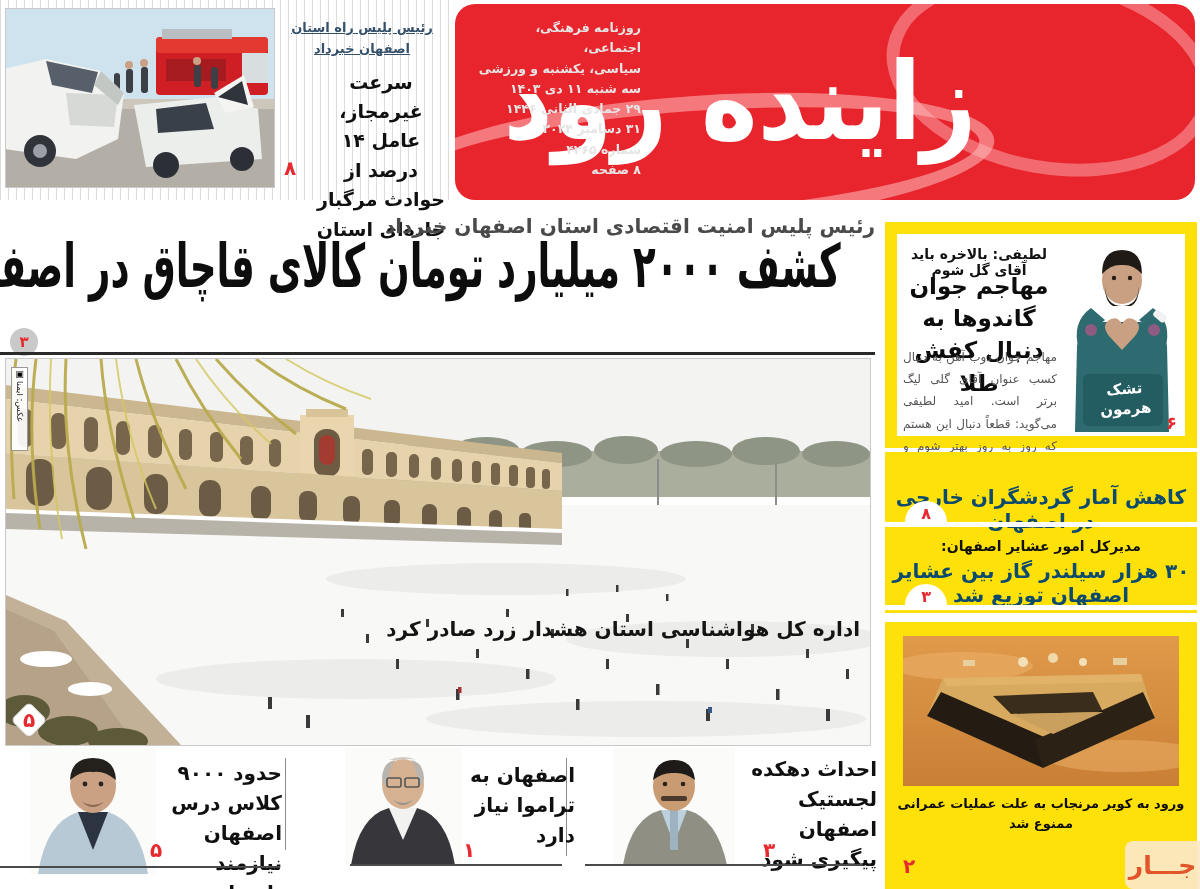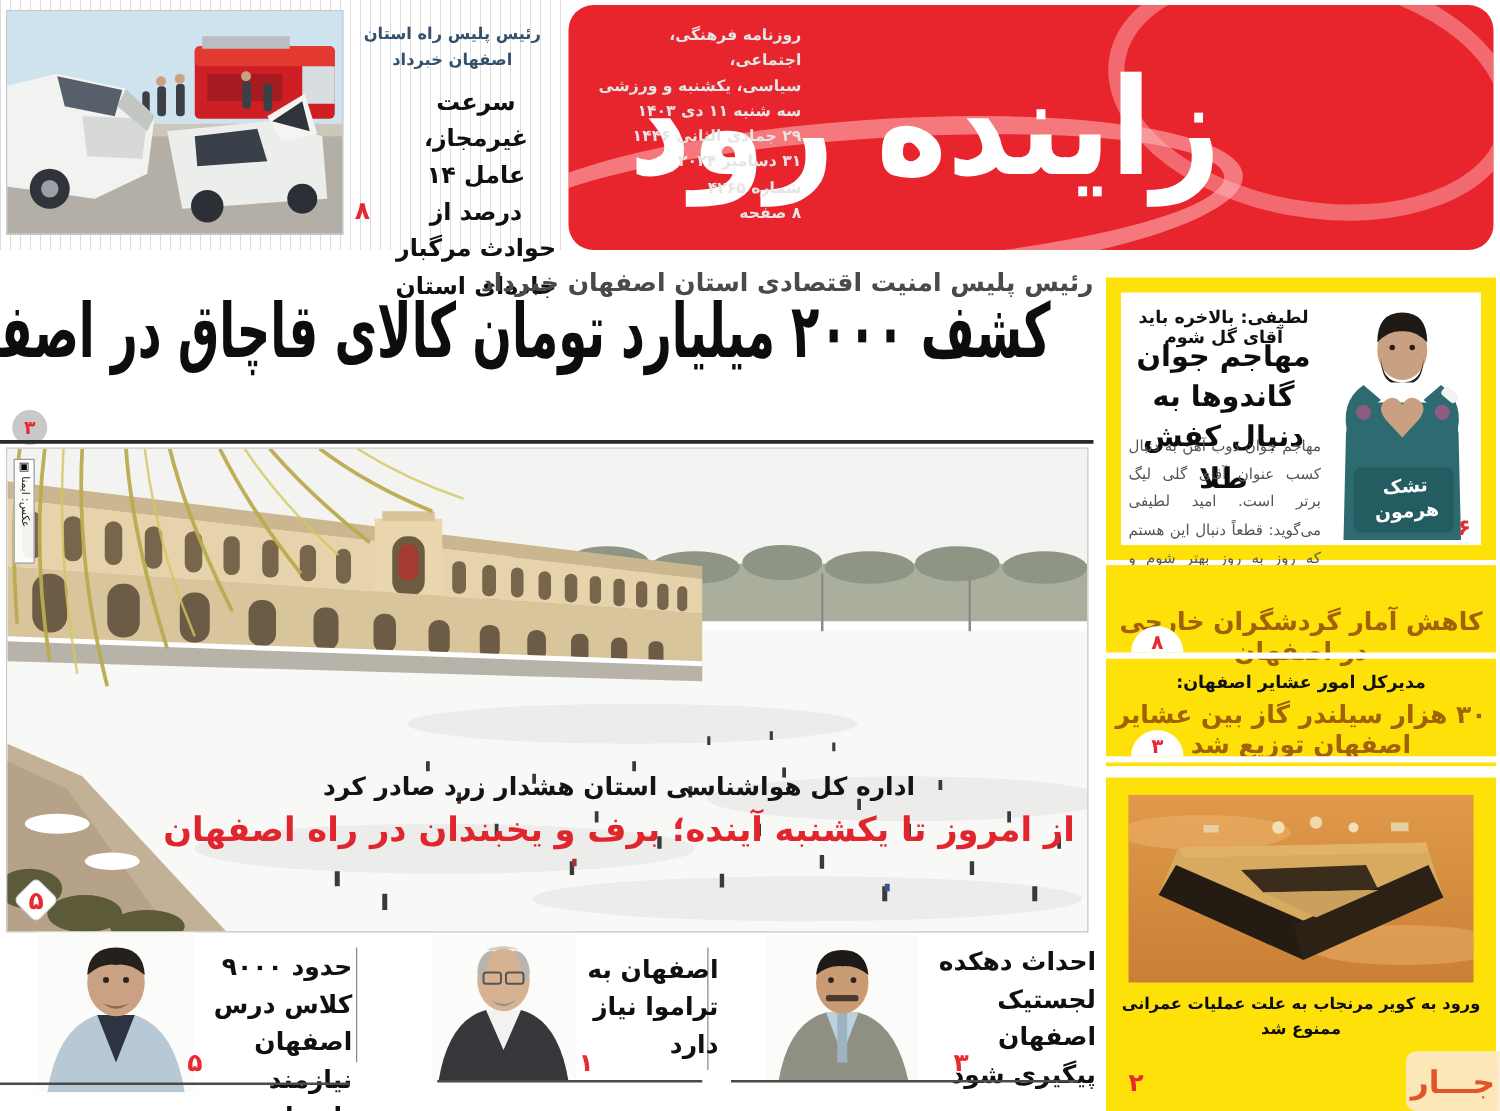--- a/index.html
+++ b/index.html
@@ -6,21 +6,21 @@
   body { background:#e9e9e9; font-family:"DejaVu Sans", sans-serif; }
   #page { position:relative; width:1200px; height:889px; margin:0 auto; background:#fff;
           overflow:hidden; direction:rtl; }
   .abs { position:absolute; }
 
   
   #topleft { left:0; top:0; width:452px; height:200px;
     background:repeating-linear-gradient(90deg,#dcdcdc 0 1px,#ffffff 1px 8px); }
   #accident-photo { left:5px; top:8px; width:270px; height:180px; border:1px solid #c9c9c9; background:#cfe3ef; }
   #topleft-text { left:278px; top:18px; width:168px; text-align:center; }
-  .kicker-navy { color:#35506b; font-size:13px; font-weight:bold; line-height:1.6; }
+  .kicker-navy { color:#35506b; font-size:13px; font-weight:bold; line-height:1.6;text-decoration:underline; }
   .head-black-sm { color:#101010; font-size:19px; font-weight:bold; line-height:1.55; margin-top:8px; letter-spacing:-0.5px;margin-left:38px; }
   .pgnum { color:#e62a30; font-weight:bold; font-size:20px; line-height:1; }
   #topleft-pg { left:284px; top:158px; }
 
   
   #masthead { left:455px; top:4px; width:740px; height:196px; background:#e8252d;
               border-radius:20px; overflow:hidden; }
   .swoosh { position:absolute; border-radius:50%; }
   #swoosh1 { left:-60px; top:92px; width:600px; height:130px; border:15px solid rgba(255,190,192,0.55); transform:rotate(-4deg); }
   #swoosh2 { left:430px; top:-30px; width:330px; height:200px; border:13px solid rgba(255,190,192,0.45); transform:rotate(10deg); }
@@ -71,21 +71,21 @@
              font-weight:bold; color:#0d0d0d; line-height:1.4; }
   #fb-body { position:absolute; left:6px; top:112px; width:154px; font-size:12px; color:#555;
              line-height:1.85; text-align:justify; direction:rtl; }
   #fb-photo { position:absolute; left:164px; top:4px; width:122px; height:194px; }
   #fb-jersey { position:absolute; left:186px; top:146px; width:84px; text-align:center; color:#fff;
                font-weight:bold; font-size:15px; line-height:1.3; transform:rotate(-4deg); }
   #fb-pg { position:absolute; right:8px; bottom:4px; font-size:18px; }
 
   .sb-kicker { position:absolute; width:100%; text-align:center; font-size:14px; font-weight:bold; color:#111; }
   .sb-head { position:absolute; width:100%; text-align:center; font-size:20px; font-weight:bold;
-             color:#a16207; letter-spacing:-0.5px; }
+             color:#0c4a6e; letter-spacing:-0.5px; }
   .sb-sep { position:absolute; left:0; width:312px; height:5px; background:#fff; }
   .sb-notch { position:absolute; left:20px; width:42px; height:21px; background:#fff;
               border-radius:21px 21px 0 0; display:flex; align-items:flex-end; justify-content:center; }
   .sb-notch .pgnum { font-size:16px; }
 
   #fort-photo { position:absolute; left:18px; top:14px; width:276px; height:150px; background:#d8913f; overflow:hidden; }
   #fort-head { position:absolute; left:10px; top:172px; width:292px; text-align:center; font-size:13px;
                font-weight:bold; color:#0d0d0d; line-height:1.55; }
   #fort-pg { position:absolute; left:18px; top:234px; }
 
@@ -303,21 +303,20 @@
         <path d="M190 0 Q220 45 265 85"></path>
           <path d="M280 0 Q320 25 365 40"></path>
       </g>
     </svg>
     <div id="photo-credit">
       <span class="cam">▣</span>
       <span class="ctext">عکس: ایمنا</span>
     </div>
     <div id="photo-caption">
       <div class="cap-kicker">اداره کل هواشناسی استان هشدار زرد صادر کرد</div>
-      <div class="cap-head">از امروز تا یکشنبه آینده؛ برف و یخبندان در راه اصفهان</div>
     </div>
     <div id="photo-pg">
       <span class="pgnum">۵</span>
     </div>
   </div>
 
   <div class="abs b-head" style="left:737px; top:754px; width:140px;">احداث دهکده لجستیک اصفهان پیگیری شود</div>
   <div class="abs portrait" style="left:613px; top:748px; width:122px; height:117px;">
     <svg width="122" height="117" viewBox="0 0 122 117">
       <rect width="122" height="117" fill="#fbfbfa"></rect>

